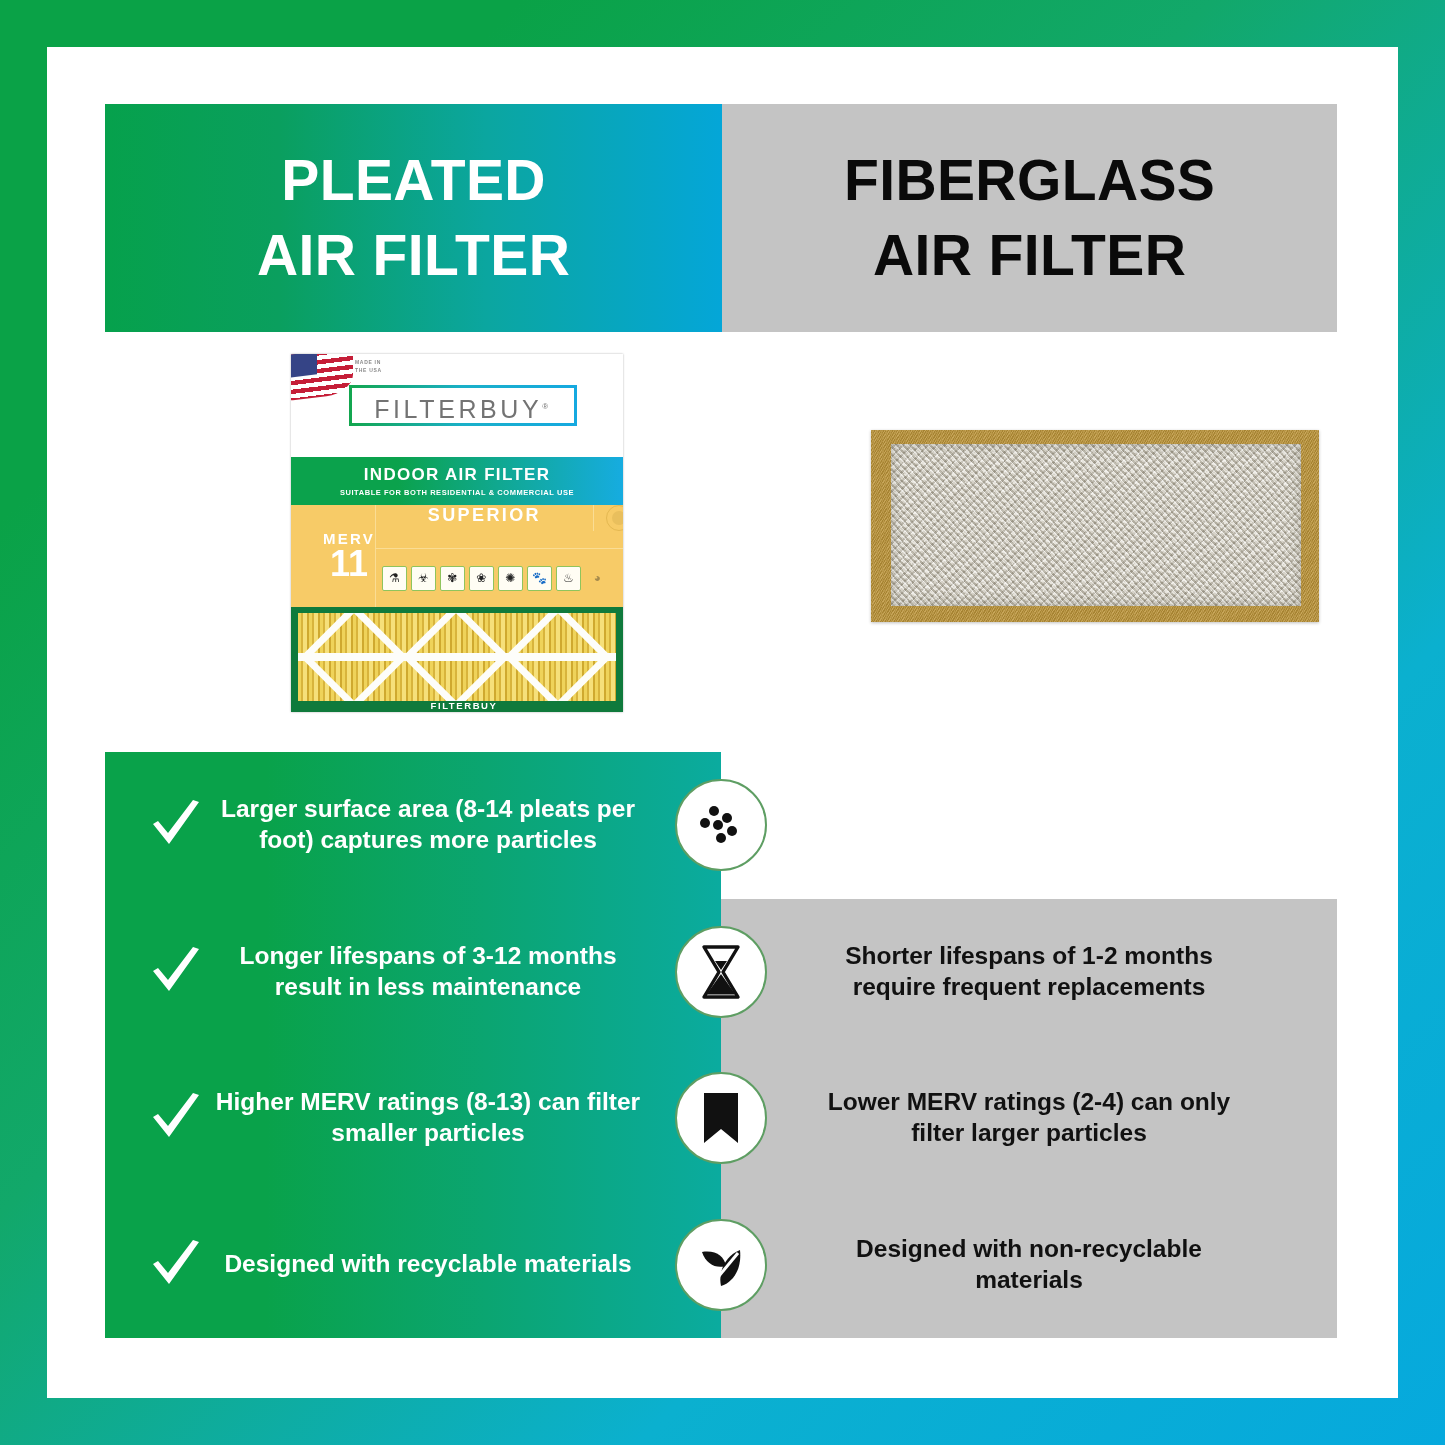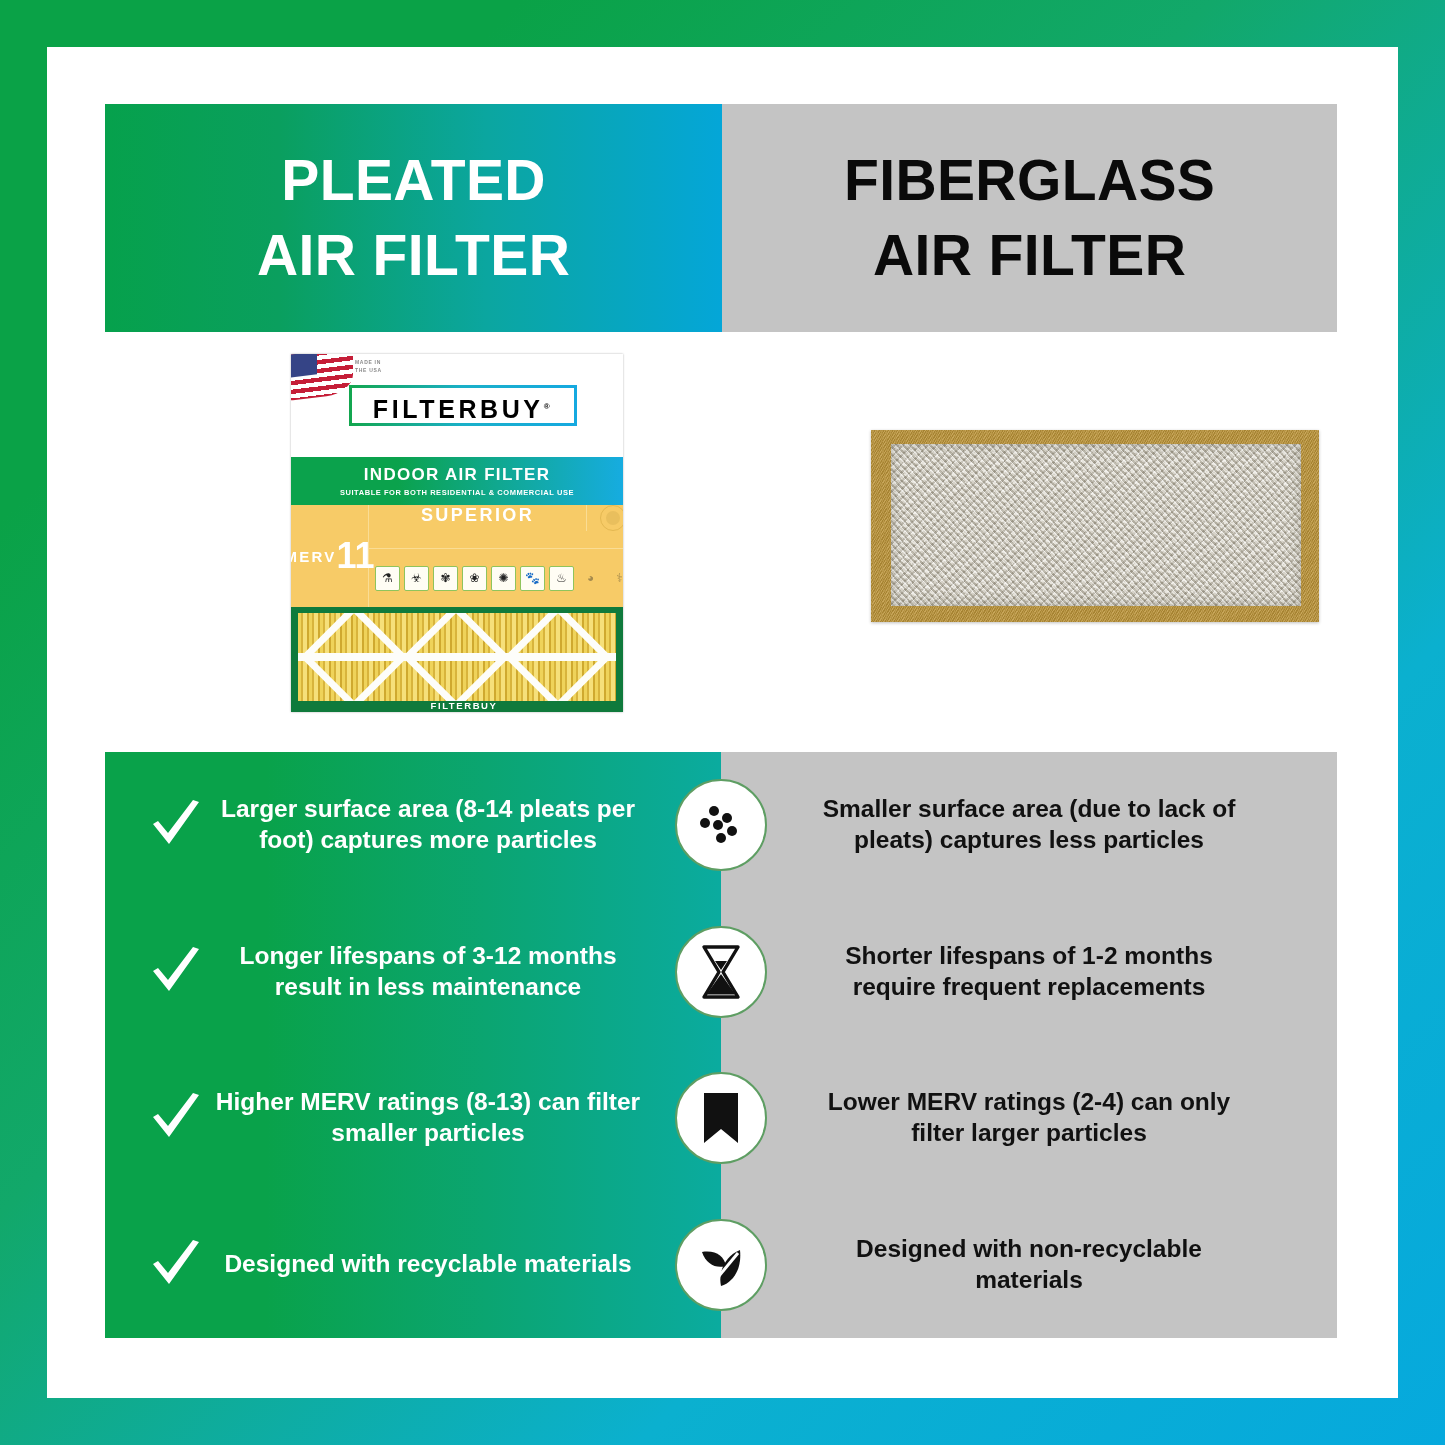--- a/index.html
+++ b/index.html
@@ -61,37 +61,38 @@
     position:absolute; left:64px; top:5px;
     font-size:5px; font-weight:bold; color:#8a8a8a; letter-spacing:.7px;
     line-height:1.5;
   }
   #fb-logo-frame {
     position:absolute; left:58px; top:31px; width:228px; height:41px;
     border:3px solid;
     border-image:linear-gradient(to right,#13a64f,#1ab0c9,#15a9e0) 1;
     display:flex; align-items:center; justify-content:center;
   }
-  #fb-logo { font-size:25px; font-weight:bold; letter-spacing:3.6px; color:#000000;margin-top:8px; }
+  #fb-logo { font-size:25px; font-weight:normal; letter-spacing:3.6px; color:#737373;margin-top:8px; }
   #fb-logo sup { font-size:8px; vertical-align:super; }
 
   #fb-band {
     height:48px;
     background:linear-gradient(to right,#0ba24c 0%,#0ba24c 32%,#10a88f 62%,#16ace0 100%);
     display:flex; flex-direction:column; align-items:center; justify-content:center;
     color:#fff;
   }
   #fb-band-1 { font-size:17px; font-weight:bold; letter-spacing:1.3px; }
   #fb-band-2 { font-size:7.5px; font-weight:bold; letter-spacing:.55px; margin-top:3px; }
 
   #fb-gold { height:102px; background:#f7cb67; position:relative; display:flex; }
   #fb-merv {
     width:78px; border-right:1.5px solid #fadd94;
-    display:flex; flex-direction:row; align-items:center; justify-content:center;
+    display:flex; flex-direction:column; align-items:center; justify-content:center;
     color:#ffffff;
+    margin-left:32px;
   }
   #fb-merv-label { font-size:15px; font-weight:bold; letter-spacing:2.2px; }
   #fb-merv-value { font-size:36px; font-weight:bold; line-height:.96; }
   #fb-gold-right { flex:1; display:flex; flex-direction:column; }
   #fb-superior-row { height:44px; display:flex; align-items:flex-start; border-bottom:1.5px solid #fadd94; }
   #fb-superior {
     flex:1; text-align:center; color:#ffffff;
     font-size:18px; font-weight:bold; letter-spacing:2.4px;
   }
   #fb-seal {
@@ -280,23 +281,20 @@
 
     <div class="row">
       <div class="side side-left">
         <div class="check">
           <svg width="54" height="50" viewBox="0 0 54 50" aria-hidden="true">
             <path d="M4 24 L20 44 L50 2 L44 0 L19 33 L9 21 Z" fill="#ffffff"></path>
           </svg>
         </div>
         <div class="txt-left">Larger surface area (8-14 pleats per foot) captures more particles</div>
       </div>
-      <div class="side side-right">
-        <div class="txt-right">Smaller surface area (due to lack of pleats) captures less particles</div>
-      </div>
       <div class="mid-icon">
         <svg width="54" height="54" viewBox="0 0 54 54" aria-hidden="true">
           <circle cx="20" cy="13" r="5" fill="#111"></circle>
           <circle cx="33" cy="20" r="5" fill="#111"></circle>
           <circle cx="11" cy="25" r="5" fill="#111"></circle>
           <circle cx="24" cy="27" r="5" fill="#111"></circle>
           <circle cx="38" cy="33" r="5" fill="#111"></circle>
           <circle cx="27" cy="40" r="5" fill="#111"></circle>
         </svg>
       </div>

